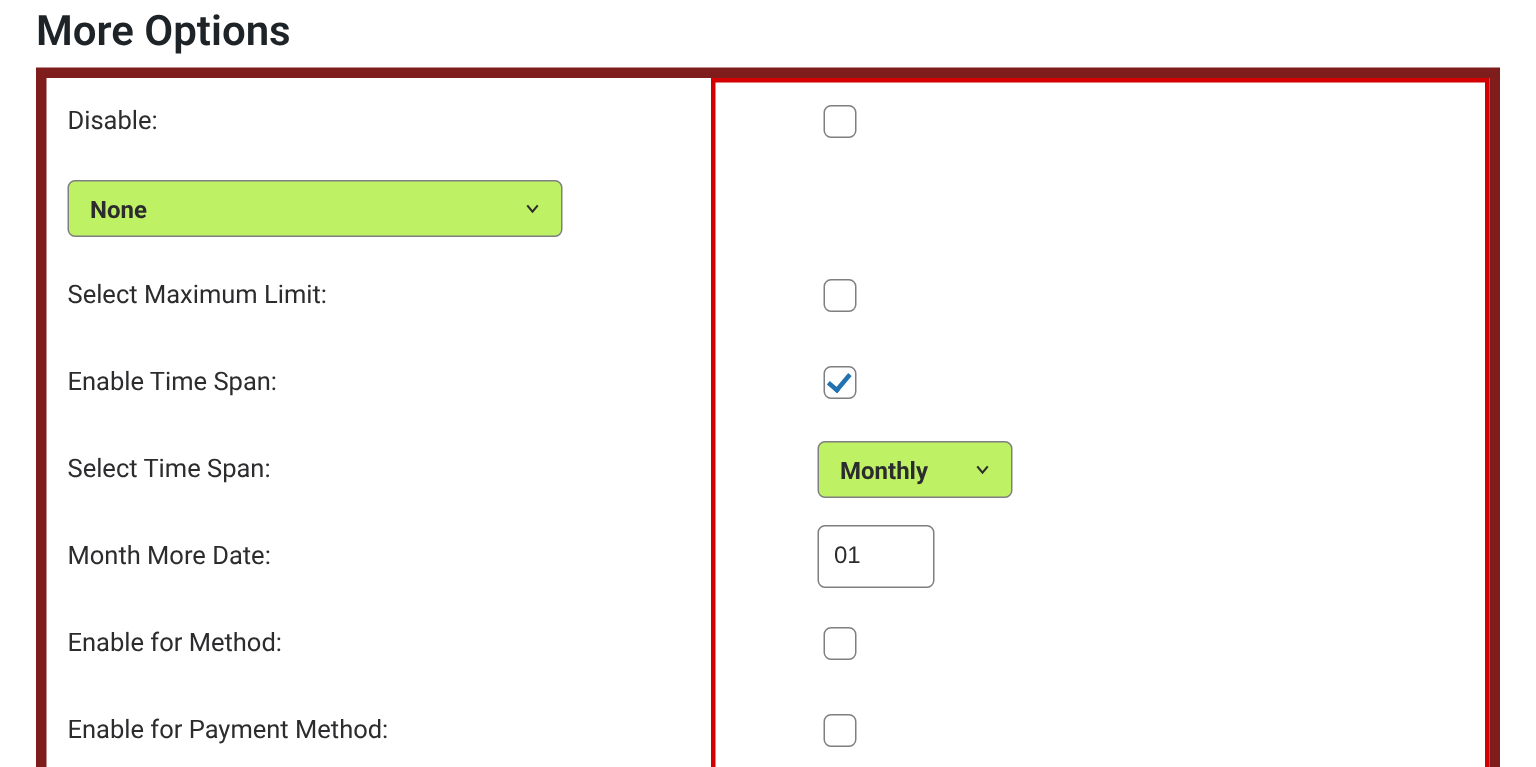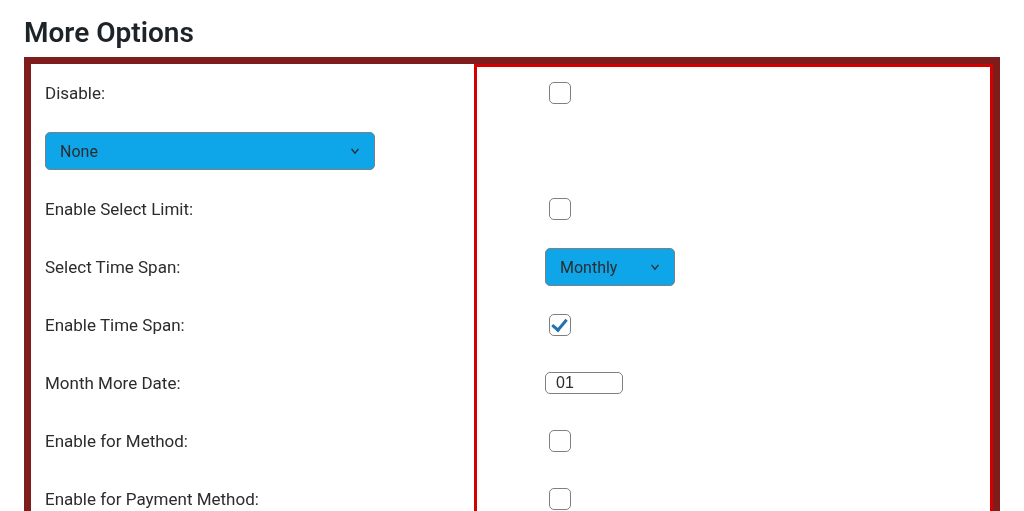--- a/index.html
+++ b/index.html
@@ -10,21 +10,21 @@
     background: #fff;
     color: #222;
     width: 1024px;
   }
   .container {
     padding: 0 24px 0 24px;
   }
   h2.section-title {
     font-size: 28px;
     font-weight: 600;
-    margin: 16px 0 8px 0;
+    margin: 4px 0 8px 0;
     color: #1d2327;
   }
   .panel {
     border: 7px solid #7f1d1d;
     position: relative;
   }
   .highlight-box {
     position: absolute;
     top: 0;
     bottom: 0;
@@ -85,42 +85,43 @@
     border: solid #2271b1;
     border-width: 0 3px 3px 0;
     transform: rotate(40deg);
   }
   .wp-select {
     position: relative;
     display: inline-flex;
     align-items: center;
     border: 1px solid #7f7f82;
     border-radius: 5px;
-    background: #0ea5e9;
+    background: #bef264;
     height: 38px;
     padding: 0 38px 0 14px;
     font-size: 16px;
     color: #2c2c2e;
     cursor: pointer;
+    font-weight: bold;
   }
   .wp-select.wide { width: 330px; justify-content: flex-start; }
   .wp-select.narrow { width: 130px; }
   .wp-select .chev {
     position: absolute;
     right: 12px;
     top: 50%;
     transform: translateY(-50%);
     pointer-events: none;
   }
   .chev svg { display:block; }
   .wp-text {
     border: 1px solid #7f7f82;
     border-radius: 5px;
     background: #fff;
-    height: 22px;
+    height: 42px;
     width: 78px;
     padding: 0 10px;
     font-size: 16px;
     color: #2c2c2e;
   }
 </style>
 </head>
 <body>
 
 <div class="container">
@@ -143,48 +144,48 @@
           <span class="chev">
             <svg width="14" height="14" viewBox="0 0 20 20">
                 <path d="M5 7l5 6 5-6" fill="none" stroke="#2c2c2e" stroke-width="2"></path>
               </svg>
           </span>
         </div>
       </div>
     </div>
 
     <div class="row">
-      <div class="label-col">Enable Select Limit:</div>
-      <div class="ctrl-col">
-        <input type="checkbox" class="wp-checkbox" style="">
+      <div class="label-col">Select Maximum Limit:</div>
+      <div class="ctrl-col">
+        <input type="checkbox" class="wp-checkbox" style="">
+      </div>
+    </div>
+
+    <div class="row">
+      <div class="label-col">Enable Time Span:</div>
+      <div class="ctrl-col">
+        <input type="checkbox" class="wp-checkbox" checked="" style="">
       </div>
     </div>
 
     <div class="row">
       <div class="label-col">Select Time Span:</div>
       <div class="ctrl-col">
         <div class="wp-select narrow">
           <span>Monthly</span>
           <span class="chev">
             <svg width="14" height="14" viewBox="0 0 20 20">
                 <path d="M5 7l5 6 5-6" fill="none" stroke="#2c2c2e" stroke-width="2"></path>
               </svg>
           </span>
         </div>
       </div>
     </div>
 
     <div class="row">
-      <div class="label-col">Enable Time Span:</div>
-      <div class="ctrl-col">
-        <input type="checkbox" class="wp-checkbox" checked="" style="">
-      </div>
-    </div>
-
-    <div class="row">
       <div class="label-col">Month More Date:</div>
       <div class="ctrl-col">
         <input type="text" class="wp-text" value="01" style="">
       </div>
     </div>
 
     <div class="row">
       <div class="label-col">Enable for Method:</div>
       <div class="ctrl-col">
         <input type="checkbox" class="wp-checkbox" style="">

